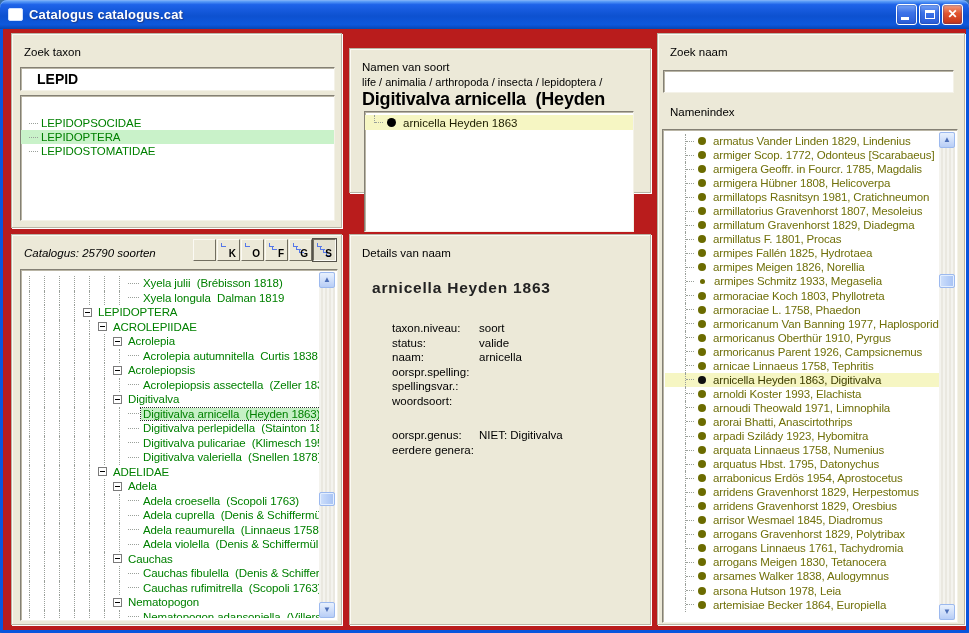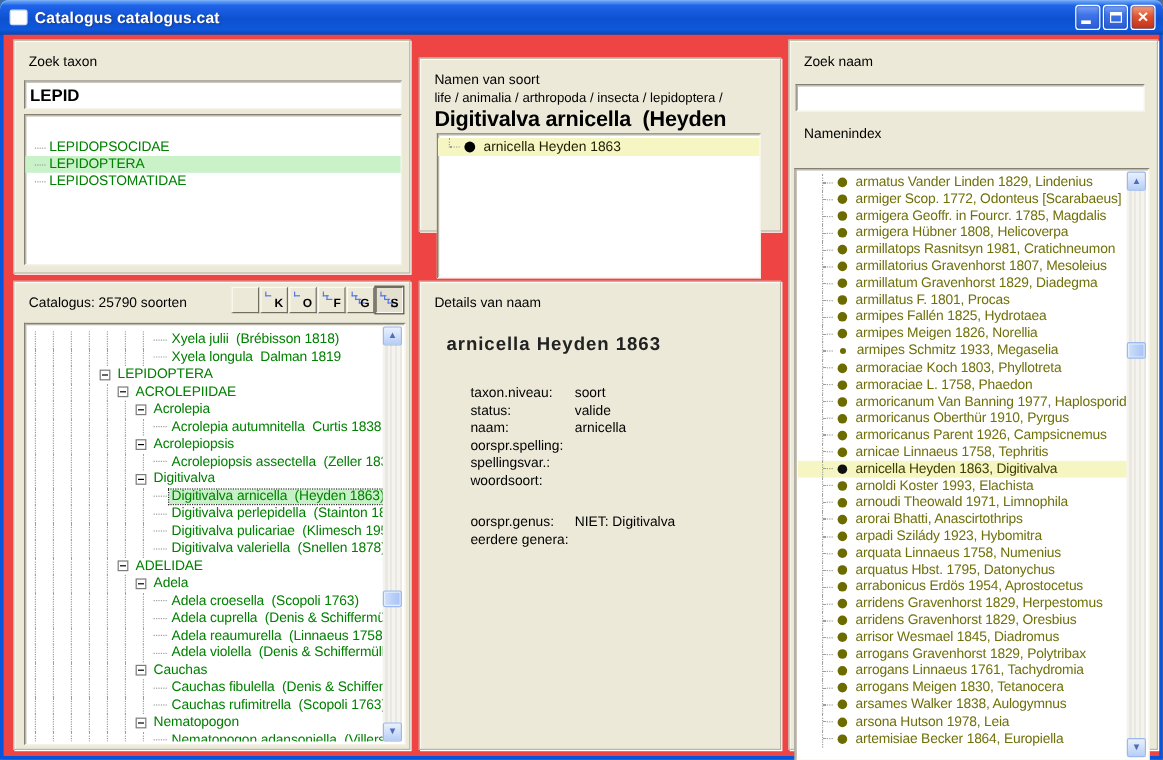--- a/index.html
+++ b/index.html
@@ -1,21 +1,21 @@
 <!DOCTYPE html>
 <html><head>
 <meta charset="utf-8">
 <style>
   * { box-sizing: border-box; margin: 0; padding: 0; }
   html,body { width: 969px; height: 633px; overflow: hidden; font-family: "Liberation Sans", sans-serif; }
   body { background:#3a6ea5; }
 
   
   .window { position:absolute; left:0; top:0; width:969px; height:633px;
-    background:#ef4444; border:3px solid #0855DD; border-top:none;
+    background:#b91c1c; border:3px solid #0855DD; border-top:none;
     border-radius:8px 8px 2px 2px; }
   .titlebar { position:absolute; left:-3px; right:-3px; top:0; height:29px;
     border-radius:7px 7px 0 0;
     background:linear-gradient(180deg,#2B74F1 0%,#5A9CF7 5%,#1E63E9 16%,#0D51D0 55%,#0E58DC 85%,#0646B2 100%);
     display:flex; align-items:center; padding:0 6px 0 8px; box-shadow:inset 0 1px 0 #7AAEF8; }
   .app-icon { width:15px; height:13px; background:#fff; border:1px solid #cfe0ff; border-radius:2px; margin-right:6px; }
   .title-text { color:#fff; font-weight:bold; font-size:13px; letter-spacing:.2px;
     text-shadow:1px 1px 1px #1F3C8C; flex:1; white-space:pre; }
   .tb-btns { display:flex; gap:2px; }
   .tb-btn { width:21px; height:21px; border-radius:3px; border:1px solid #fff;
@@ -35,21 +35,21 @@
   #panel-details    { left:346px; top:234px; width:302px; height:391px; }
   #panel-right      { left:654px; top:33px;  width:308px; height:592px; }
 
   .plabel { position:absolute; font-size:11.5px; color:#000; white-space:pre; }
 
   .sunken { background:#fff; border:1px solid; border-color:#848074 #F4F2E8 #F4F2E8 #848074;
     box-shadow:inset 1px 1px 0 #B9B5A5; }
 
   
   #zt-input { position:absolute; left:8px; top:33px; width:315px; height:24px;
-    font-family:"Liberation Sans",sans-serif; font-weight:bold; font-size:14px; padding:2px 4px; outline:none; }
+    font-family:"Liberation Sans",sans-serif; font-weight:bold; font-size:14px; padding:2px 16px; outline:none; }
   #zt-list { position:absolute; left:8px; top:61px; width:315px; height:126px; overflow:hidden; padding-top:20px; }
   .slrow { display:flex; align-items:center; height:14px; white-space:pre; }
   .slrow .tick { width:9px; border-top:1px dotted #9aa09a; margin-left:8px; }
   .slrow .lbl { font-size:11.5px; letter-spacing:-0.1px; color:#008000; padding:0 3px; white-space:pre; }
   .slrow.highlighted { background:#C9F2C9; }
 
   
   #nv-breadcrumb { position:absolute; left:12px; top:27px; font-size:11px; color:#000; white-space:pre; }
   #nv-title { position:absolute; left:12px; top:40px; font-size:18px; font-weight:bold; color:#000; white-space:pre; letter-spacing:-.2px; }
   #nv-list { position:absolute; left:14px; top:62px; width:270px; height:121px; overflow:hidden; padding-top:3px; }
@@ -88,21 +88,21 @@
   #dt-title { position:absolute; left:22px; top:44px; font-size:15.5px; font-weight:bold; letter-spacing:.8px; color:#222; white-space:pre; }
   #dt-fields { position:absolute; left:22px; top:86px; right:8px;margin-left:20px; }
   .frow { display:flex; height:14.5px; align-items:center; }
   .frow.gap-before { margin-top:20px; }
   .frow .flabel { width:87px; flex:none; font-size:11.5px; color:#000; white-space:pre; }
   .frow .fvalue { font-size:11.5px; color:#000; white-space:pre; }
 
   
   #zn-input { position:absolute; left:5px; top:36px; width:291px; height:23px;
     font-family:"Liberation Sans",sans-serif; font-size:12px; padding:2px 4px; outline:none; }
-  #ni-list { position:absolute; left:4px; top:95px; width:296px; height:494px; overflow:hidden;margin-top:11px; }
+  #ni-list { position:absolute; left:4px; top:95px; width:296px; height:494px; overflow:hidden; }
   #ni-rows { position:absolute; left:2px; top:4px; right:18px; bottom:2px; overflow:hidden; }
   .nirow { display:flex; align-items:center; height:14.05px; }
   .nirow .guide { width:0; align-self:stretch; border-left:1px dotted #9aa09a; margin-left:20px; flex:none; }
   .nirow .tick { width:8px; border-top:1px dotted #9aa09a; flex:none; }
   .nirow .bullet { width:8px; height:8px; border-radius:50%; background:#6B6B00; margin:0 7px 0 4px; flex:none; }
   .nirow.small-bullet .bullet { width:5px; height:5px; margin:0 9px 0 6px; }
   .nirow .lbl { font-size:11.5px; letter-spacing:-0.15px; color:#70700A; white-space:pre; }
   .nirow.highlighted { background:#F6F6C3; }
   .nirow.highlighted .bullet { background:#111; }
   .nirow.highlighted .lbl { color:#3F3F00; }
@@ -172,21 +172,21 @@
         <div class="nvrow highlighted">
           <span class="corner"></span>
           <span class="tick"></span>
           <span class="bullet"></span>
           <span class="lbl">arnicella Heyden 1863</span>
         </div>
       </div>
   </div>
 
   <div class="panel" id="panel-catalogus">
-    <div class="plabel" style="left:12px; top:12px;">Catalogus: 25790 soorten</div>
+    <div class="plabel" style="left:12px; top:12px;font-style:italic;">Catalogus: 25790 soorten</div>
     <div id="cat-buttons">
 
         <span class="cbtn">
           <span class="bsteps"></span>
           <span class="blabel"></span>
         </span>
 
         <span class="cbtn">
           <span class="bsteps">
             <span class="stp"></span>

